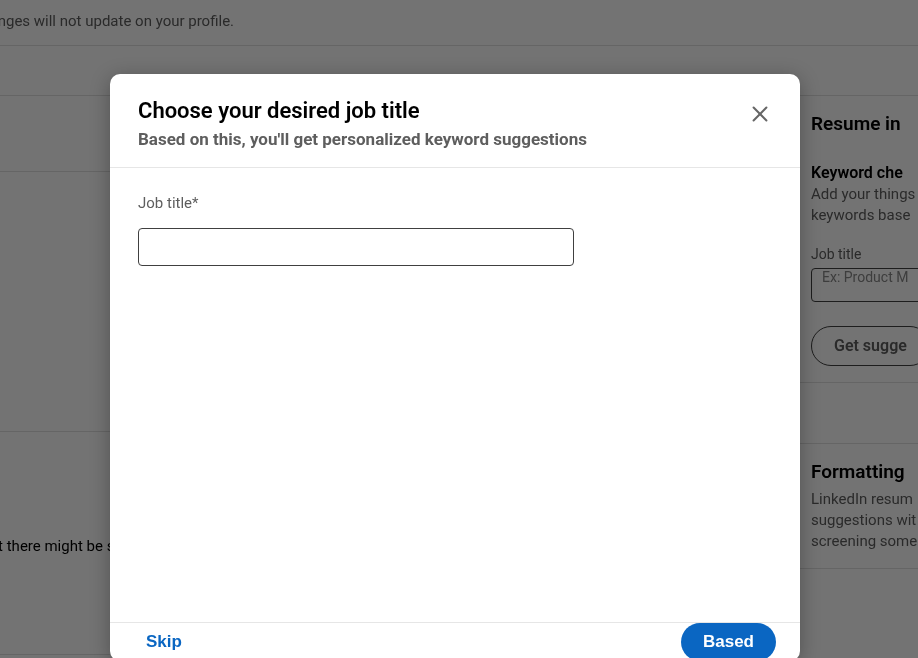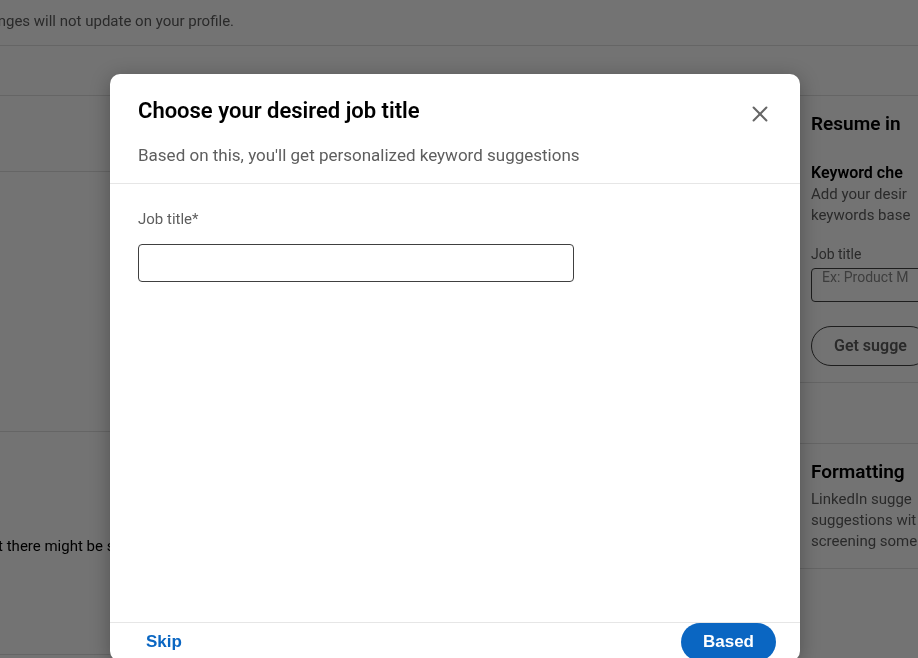--- a/index.html
+++ b/index.html
@@ -196,21 +196,22 @@
       position: relative;
     }
     .modal-title {
       font-size: 22px;
       font-weight: 600;
       color: #000;
     }
     .modal-subtitle {
       font-size: 17px;
       color: #5e5e5e;
-      margin-top: 22px;
+      margin-top: 6px;
+      font-weight: bold;
     }
     .close-btn {
       position: absolute;
       top: 22px;
       right: 22px;
       width: 36px;
       height: 36px;
       border: none;
       background: transparent;
       cursor: pointer;
@@ -295,32 +296,32 @@
         <div>traffic and conversions, but there might be some things holding you back.</div>
         <div>wrong audience</div>
       </div>
     </div>
   </div>
 
   <div class="bg-right-card-1">
     <div class="bg-right-title">Resume in</div>
     <div class="bg-right-section-title">Keyword che</div>
     <div class="bg-right-section-sub">
-      <span>Add your desir</span><br>
+      <span>Add your things</span><br>
       <span>keywords base</span>
     </div>
     <div class="bg-right-label">Job title</div>
     <div class="bg-right-input">Ex: Product M</div>
     <div class="bg-right-button">Get sugge</div>
   </div>
 
   <div class="bg-right-card-2">
     <div class="bg-right-title">Formatting</div>
     <div class="bg-right-section-sub" style="margin-top:6px;">
-      <span>LinkedIn sugge</span><br>
+      <span>LinkedIn resum</span><br>
       <span>suggestions wit</span><br>
       <span>screening some</span>
     </div>
   </div>
 
 </div>
 
 <div class="overlay"></div>
 
 <div class="modal">

